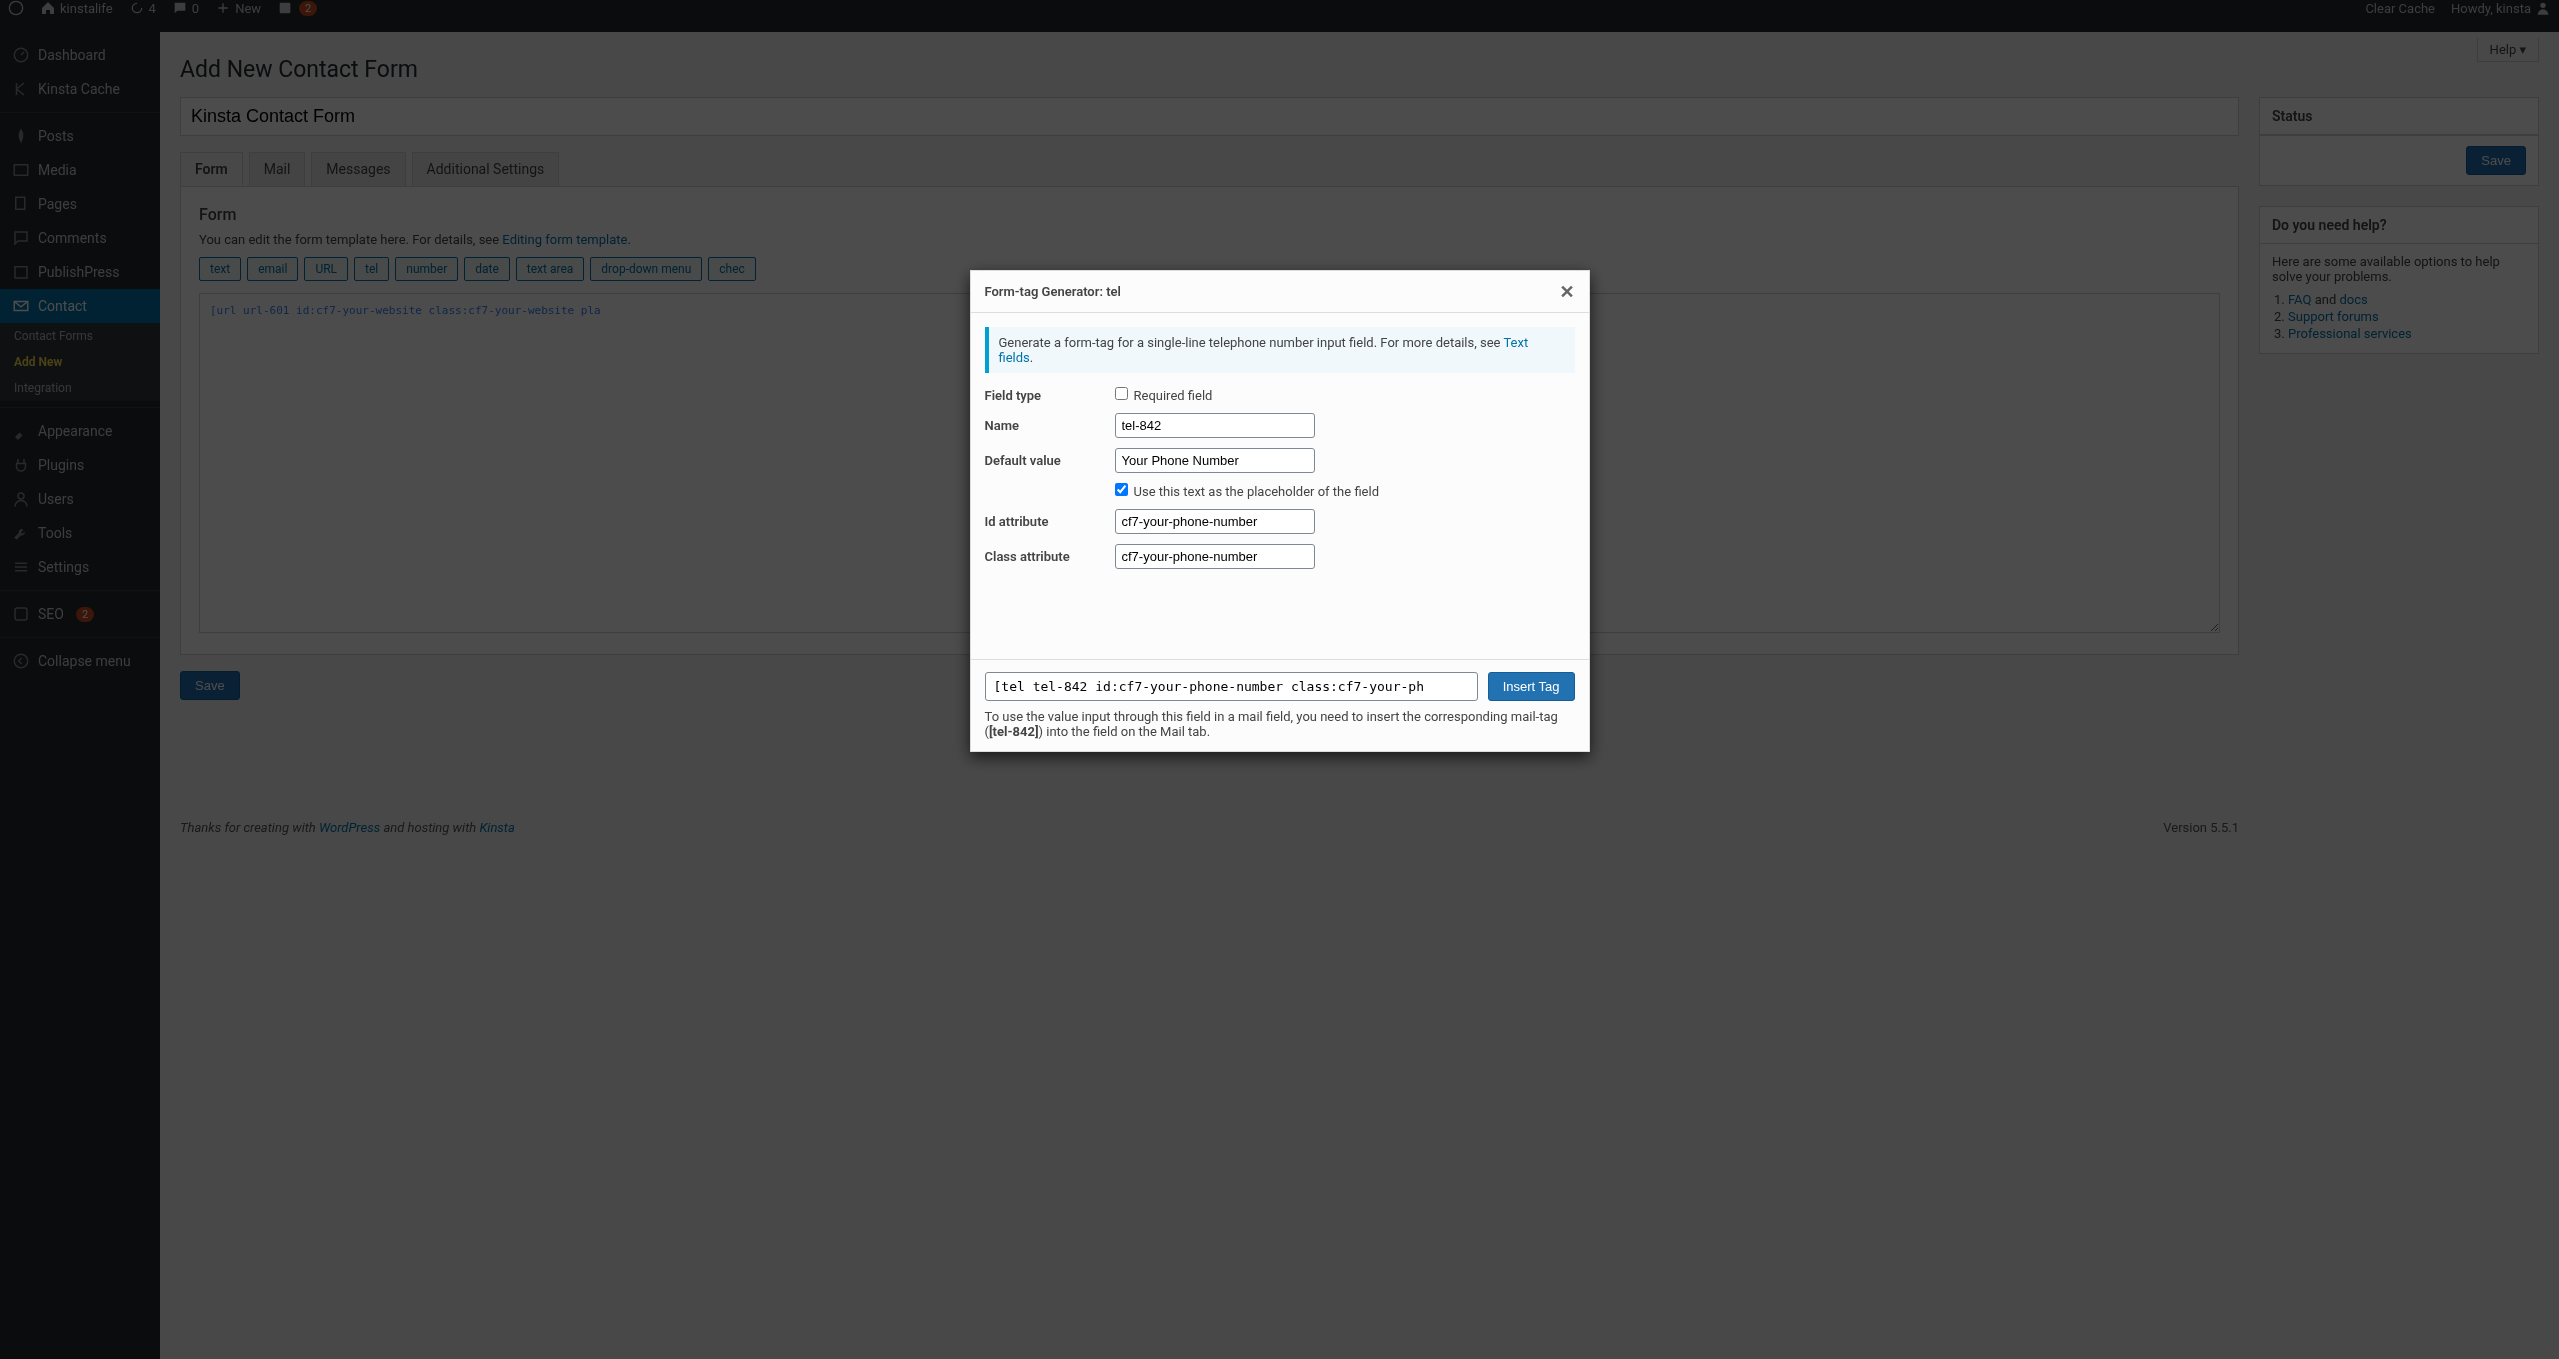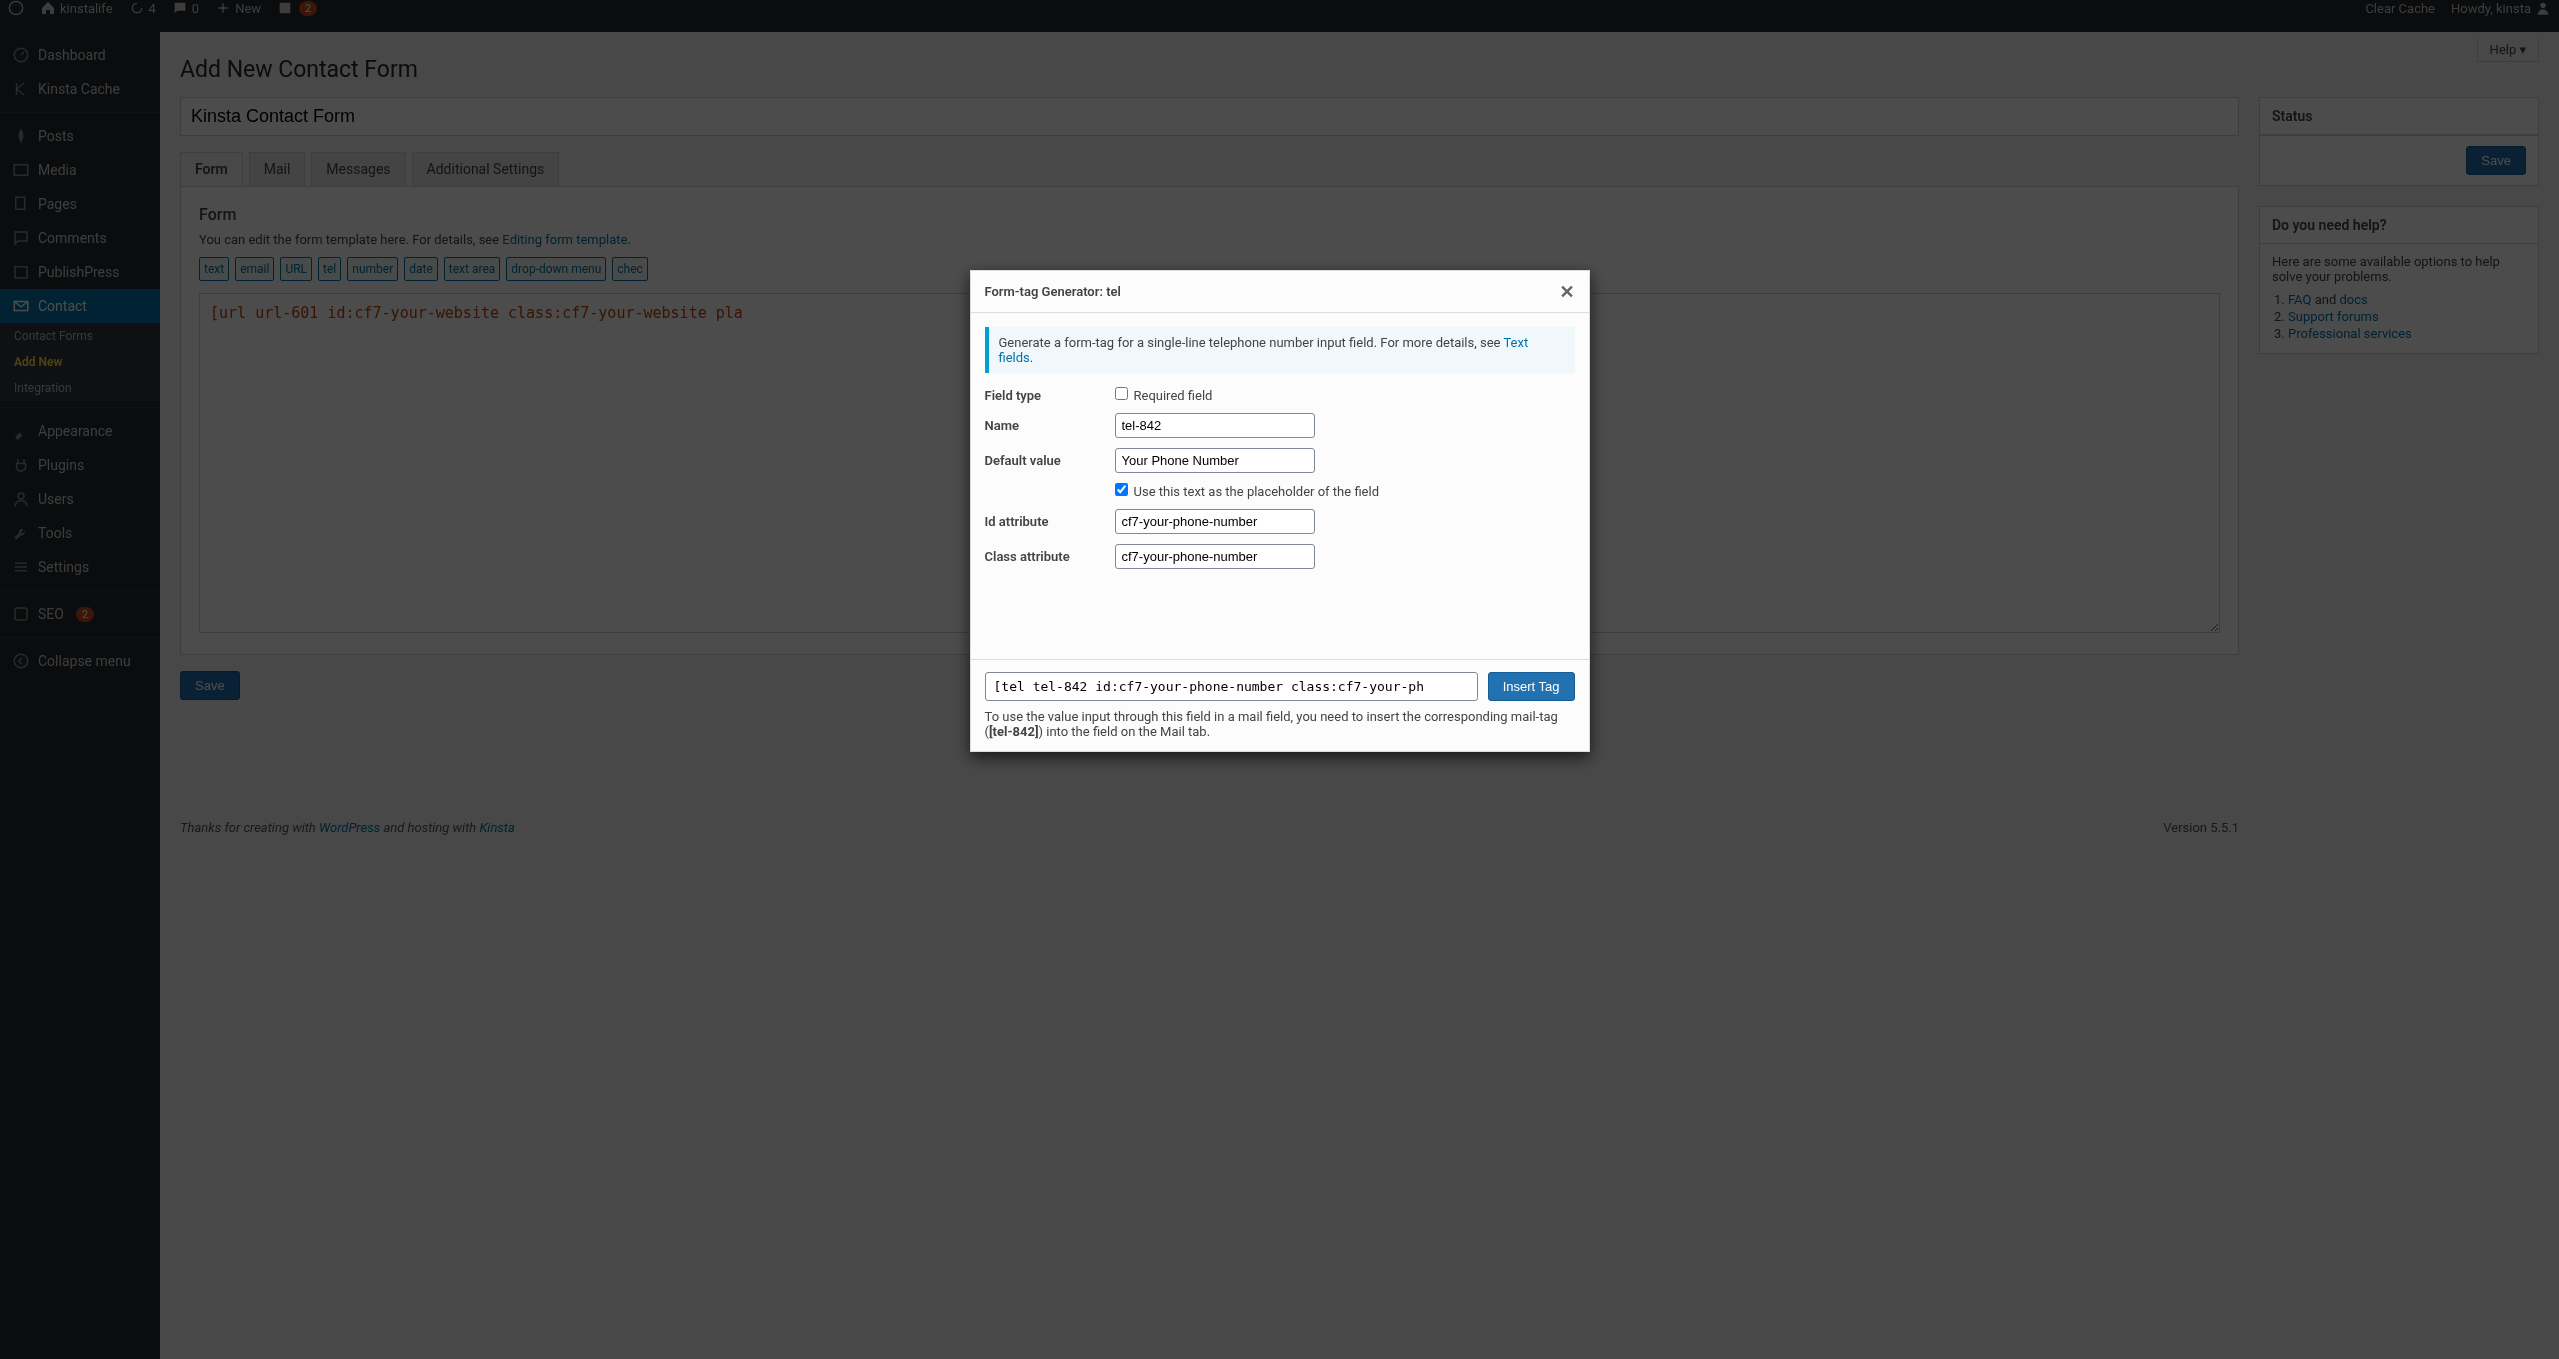--- a/index.html
+++ b/index.html
@@ -39,22 +39,22 @@
 .col-side { width: 280px; }
 
 
 .tab-nav { display: flex; gap: 6px; border-bottom: 1px solid #ccd0d4; margin-bottom: -1px; }
 .tab { padding: 8px 14px; background: #e5e5e5; border: 1px solid #ccd0d4; border-bottom: none; cursor: pointer; font-size: 14px; }
 .tab.active { background: #f1f1f1; border-bottom: 1px solid #f1f1f1; font-weight: 600; }
 .tab-panel { border: 1px solid #ccd0d4; background: #fff; padding: 18px; }
 .tab-panel h2 { font-size: 16px; font-weight: 500; margin-bottom: 8px; }
 .tab-panel .hint { font-size: 13px; margin-bottom: 10px; color: #444; }
 .tagbtns { display: flex; flex-wrap: wrap; gap: 6px; margin-bottom: 12px; }
-.tagbtn { border: 1px solid #0073aa; color: #0073aa; background: #f6f7f7; padding: 4px 4px; border-radius: 2px; font-size: 12px; cursor: pointer; }
-.form-textarea { width: 100%; height: 340px; border: 1px solid #ccd0d4; padding: 10px; font-family: Menlo, Consolas, monospace; font-size: 15px; color: #c2410c; resize: vertical; }
+.tagbtn { border: 1px solid #0073aa; color: #0073aa; background: #f6f7f7; padding: 4px 10px; border-radius: 2px; font-size: 12px; cursor: pointer; }
+.form-textarea { width: 100%; height: 340px; border: 1px solid #ccd0d4; padding: 10px; font-family: Menlo, Consolas, monospace; font-size: 11px; color: #3b82f6; resize: vertical; }
 
 .btn-primary { background: #2271b1; border: 1px solid #135e96; color: #fff; padding: 6px 14px; border-radius: 3px; cursor: pointer; font-size: 13px; }
 
 .metabox { background: #fff; border: 1px solid #ccd0d4; margin-bottom: 20px; }
 .metabox-head { padding: 10px 12px; border-bottom: 1px solid #ccd0d4; font-weight: 600; font-size: 14px; }
 .metabox-body { padding: 10px 12px; font-size: 13px; }
 .metabox-foot { padding: 10px 12px; border-top: 1px solid #ccd0d4; text-align: right; }
 .metabox-body ol { margin-left: 16px; }
 .metabox-body ol li { margin: 2px 0; }
 

